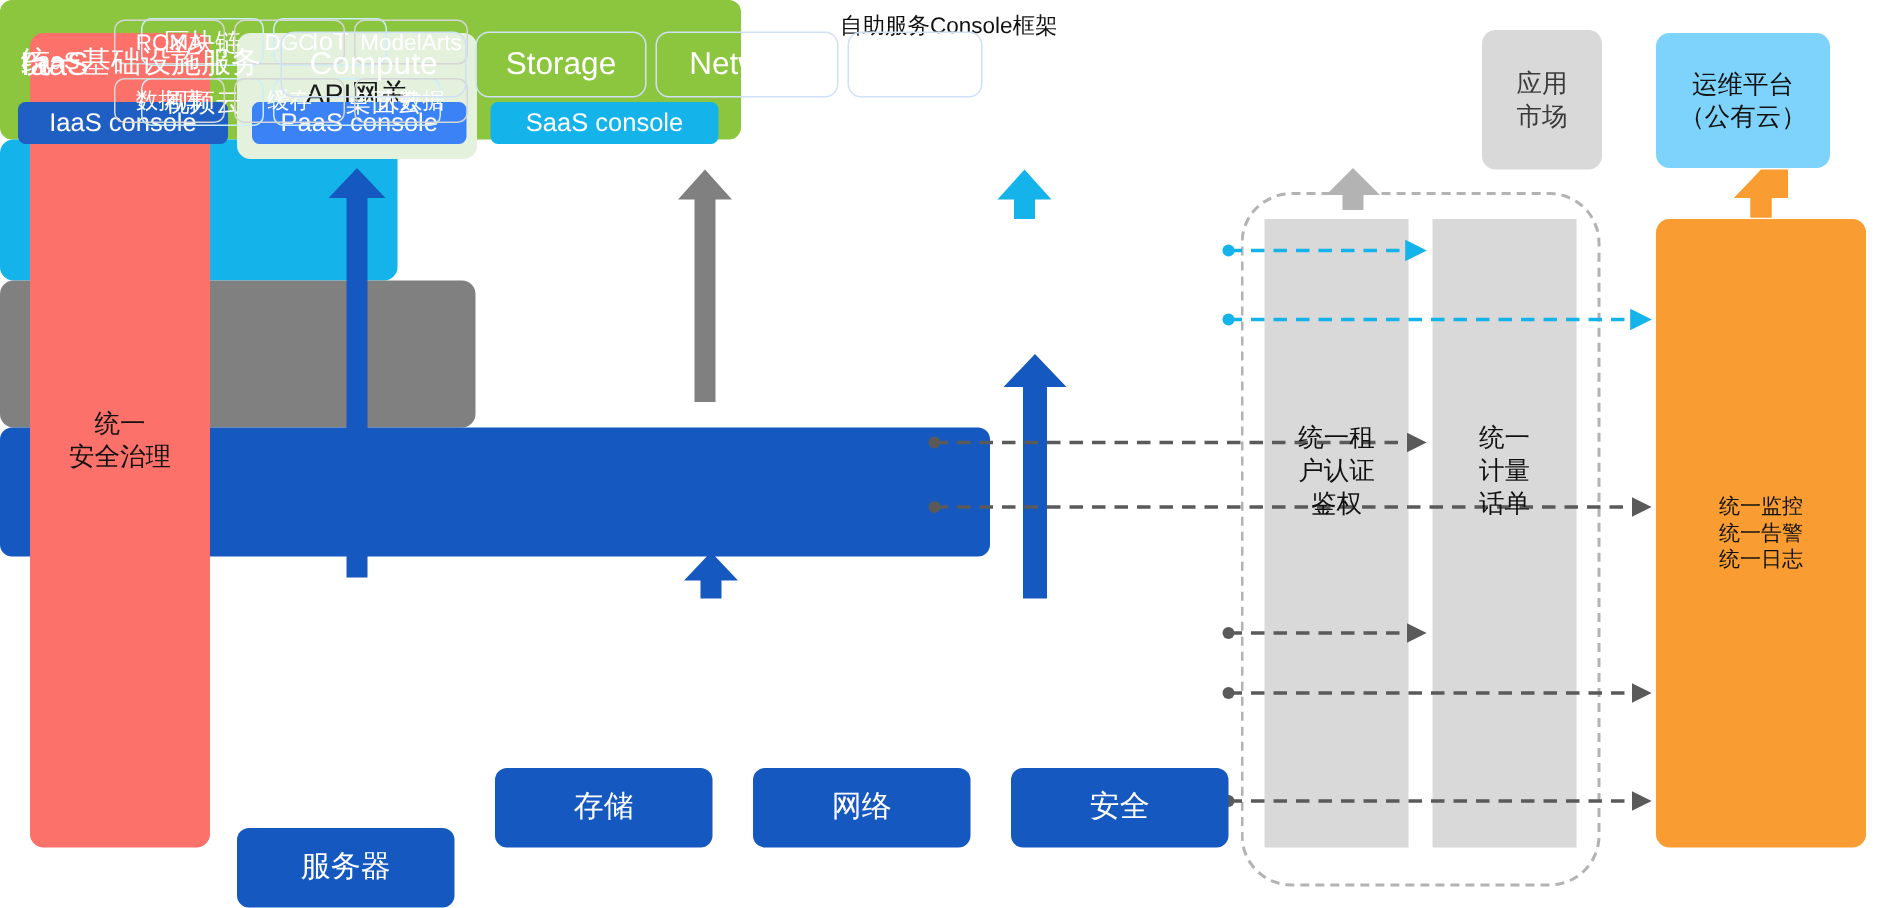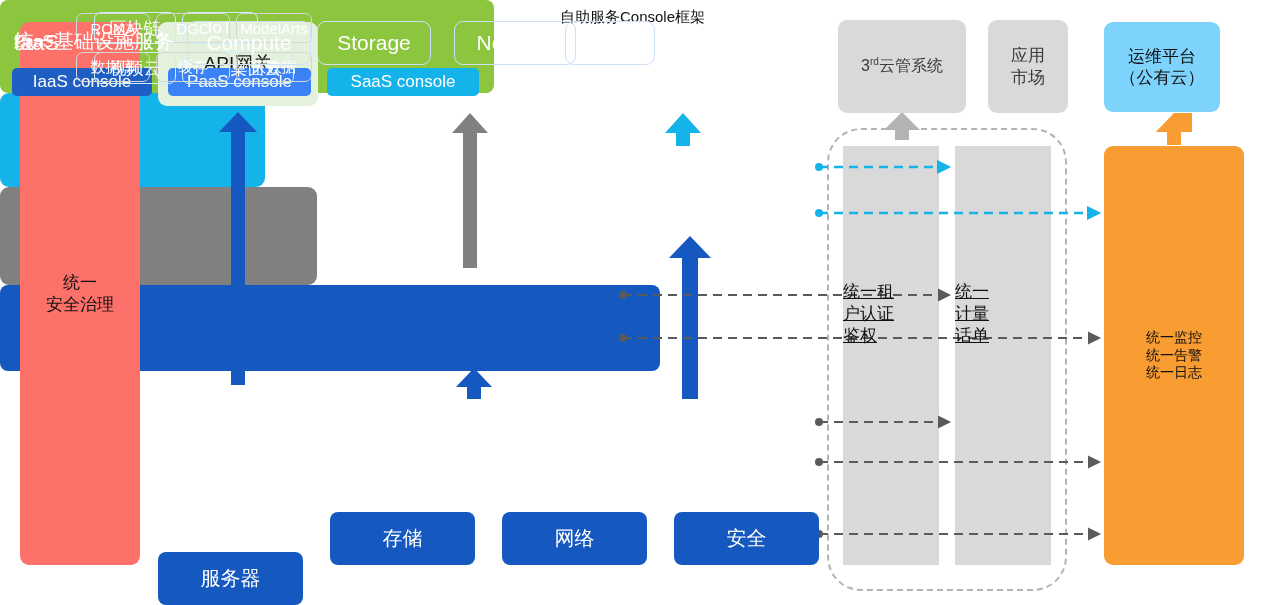--- a/index.html
+++ b/index.html
@@ -100,21 +100,21 @@
     left:158px;top:399px;width:660px;height:86px;
     background:#1558c0;border-radius:8px;display:block;
   }
   .infra-label{position:absolute;left:14px;top:28px;color:#fff;font-size:20px;}
   .infra-chip{
     position:absolute;top:21px;height:42px;border:1.8px solid #cfe0f7;border-radius:9px;
     display:flex;align-items:center;justify-content:center;color:#fff;font-size:21px;
   }
   .ic1{left:187px;width:122px;}
   .ic2{left:317px;width:112px;}
-  .ic3{left:437px;width:120px;margin-left:17px;}
+  .ic3{left:437px;width:120px;}
   .ic4{left:565px;width:88px;}
 
   
   .res{
     top:512px;height:53px;background:#1558c0;border-radius:8px;
     color:#fff;font-size:20px;
   }
   .r1{left:158px;width:145px;margin-top:40px;}
   .r2{left:330px;width:145px;}
   .r3{left:502px;width:145px;}
@@ -124,21 +124,21 @@
   .dashed-region{
     position:absolute;left:827px;top:128px;width:240px;height:463px;
     border:2.5px dashed #b3b3b3;border-radius:34px;box-sizing:border-box;
   }
   .gcol{
     position:absolute;background:#d9d9d9;width:96px;top:146px;height:419px;
   }
   .gcol1{left:843px;}
   .gcol2{left:955px;}
   .gcol-text{
-    position:absolute;width:96px;text-align:left;font-size:17px;color:#111;line-height:1.3;text-decoration:underline;
+    position:absolute;width:96px;text-align:center;font-size:17px;color:#111;line-height:1.3;
   }
   .gt1{left:843px;top:281px;}
   .gt2{left:955px;top:281px;}
 
   svg#wires{position:absolute;left:0;top:0;width:1265px;height:605px;pointer-events:none;}
 </style>
 </head>
 <body>
 
 <div id="stage">
@@ -220,23 +220,20 @@
     <span>API网关</span>
   </div>
 
   <div class="console-frame">
     <div class="console-title">自助服务Console框架</div>
     <div class="console-chip chip-iaas">IaaS console</div>
     <div class="console-chip chip-paas">PaaS console</div>
     <div class="console-chip chip-saas">SaaS console</div>
   </div>
 
-  <div class="box thirdparty">
-    <span><span>3</span><sup>rd</sup><span>云管系统</span></span>
-  </div>
   <div class="box appmarket">
     <span>应用<br>市场</span>
   </div>
 
   <div class="box ops-top">
     <span>运维平台<br>（公有云）</span>
   </div>
   <div class="box ops-body">
     <span>统一监控<br>统一告警<br>统一日志</span>
   </div>

